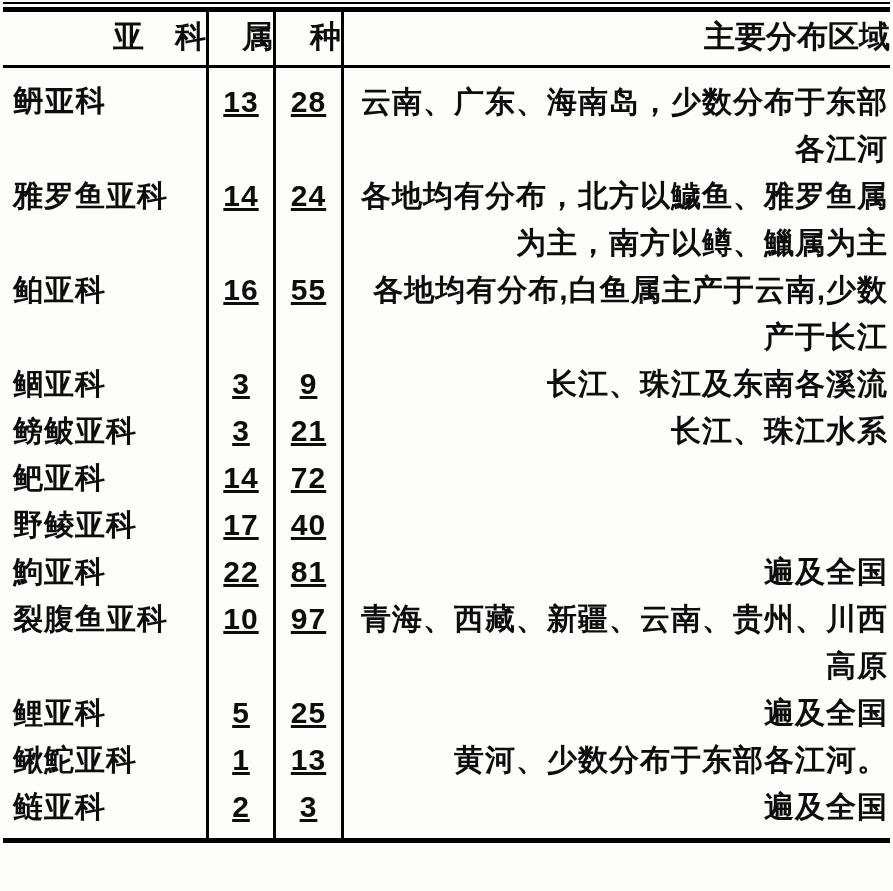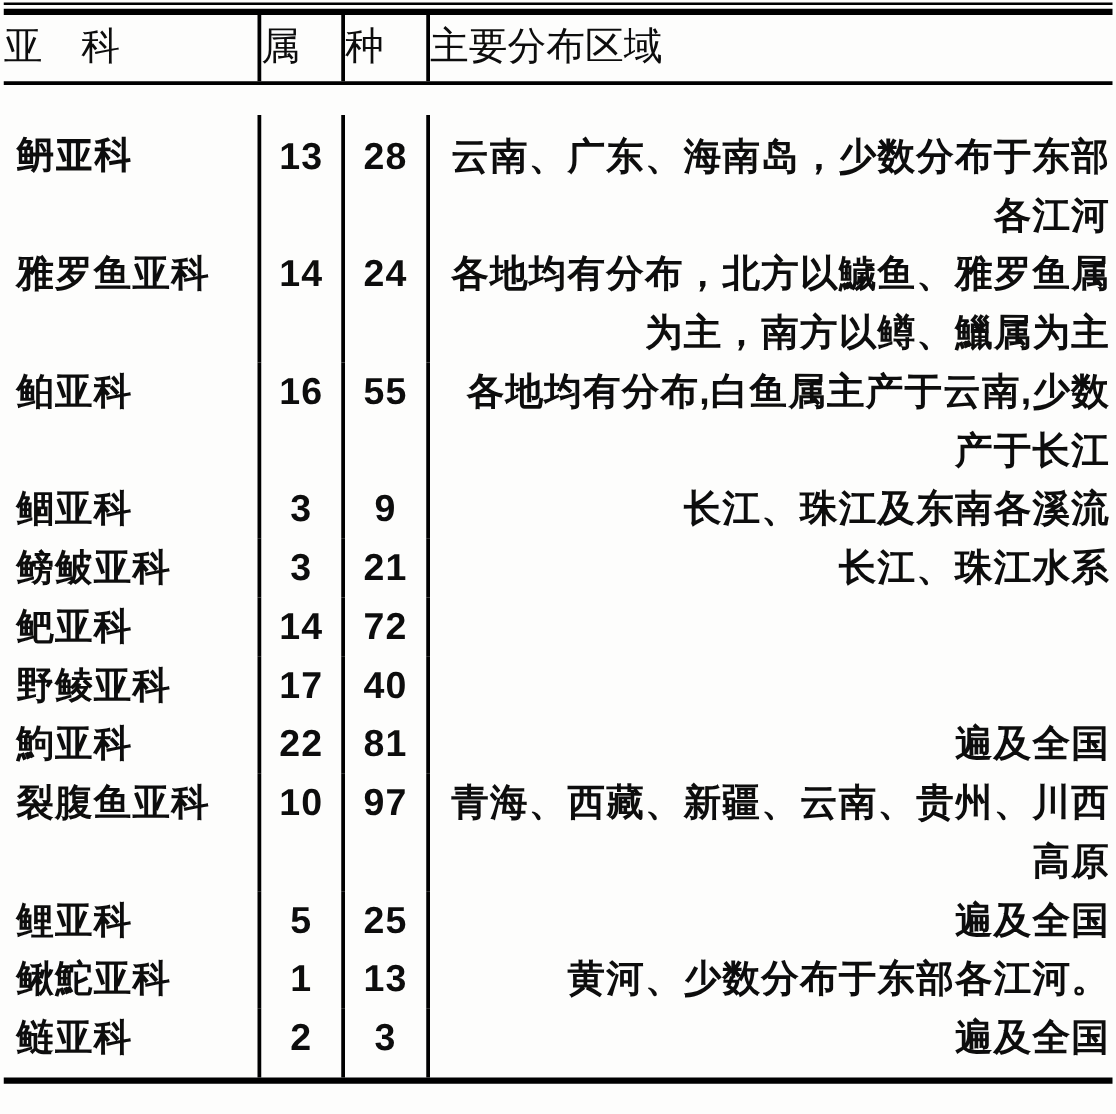--- a/index.html
+++ b/index.html
@@ -31,38 +31,38 @@
   .cell { box-sizing: border-box; }
   .v-border { border-right: 3px solid #000; }
 
   
   .header-row {
     border-bottom: 3px solid #000;
     height: 53px;
   }
   .header-row .cell {
     font-size: 31px;
-    font-weight: 400;
+    font-weight: 700;
     line-height: 50px;
-    text-align: left;
+    text-align: right;
     white-space: nowrap;
   }
 
   
   .body-row .cell {
     font-size: 30px;
     font-weight: 700;
     line-height: 47px;
     letter-spacing: 1px;
   }
-  .body-row:first-child .cell { padding-top: 10px; margin-top: 24px; }
+  .body-row:first-child .cell { padding-top: 10px; }
   .body-row:last-child  .cell { padding-bottom: 8px; }
 
   .subfamily-cell { padding-left: 10px; white-space: nowrap; }
-  .num-cell       { text-align: center; }
+  .num-cell       { text-align: center; text-decoration: underline; }
   .dist-cell      { padding-left: 56px; text-indent: -44px; padding-right: 2px; text-align: right; }
 
   .bottom-rule { height: 5px; background: #000; }
 </style>
 </head>
 <body>
 
 <div class="page">
 
   <div class="rule-thin"></div>

